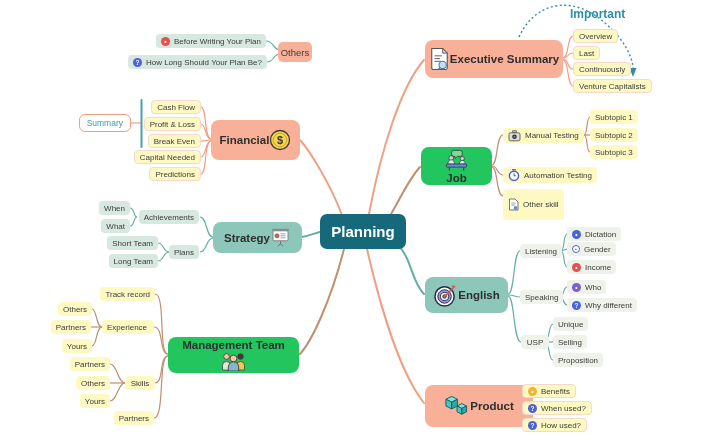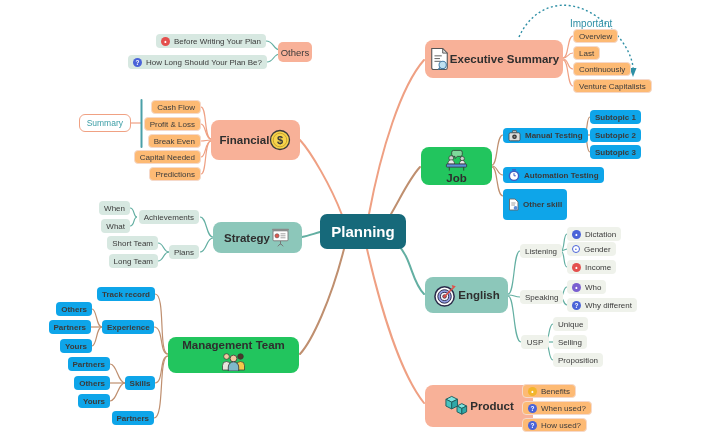--- a/index.html
+++ b/index.html
@@ -6,28 +6,28 @@
   #canvas{position:relative;width:710px;height:440px;background:#ffffff;overflow:hidden;
           font-family:"Liberation Sans",sans-serif;color:#3a3a3a;}
   svg.wires{position:absolute;left:0;top:0;pointer-events:none;}
   .node{position:absolute;white-space:nowrap;box-sizing:border-box;display:flex;align-items:center;}
   .main{border-radius:8px;font-weight:bold;font-size:11.5px;color:#2e2e2e;justify-content:center;gap:0;}
   .salmon{background:#F8B198;}
   .tan{background:#22c55e;flex-direction:column;}
   .tealbox{background:#8CC7BA;}
   .center-node{background:#16697A;color:#ffffff;font-size:15px;font-weight:bold;border-radius:7px;justify-content:center;}
   .child{font-size:8px;padding:2px 5px;border-radius:4px;color:#3b3b3b;gap:4px;height:14px;}
-  .cream{background:#0ea5e9;font-weight:bold;}
+  .cream{background:#fef9c3;}
   .green{background:#D7E8E1;}
   .engc{background:#EFF2EB;}
-  .plainlbl{background:#fdba74;border:1px solid #F5D9CB;}
+  .plainlbl{background:#fef9c3;border:1px solid #F5D9CB;}
   .others-node{background:#F8B198;border-radius:5px;font-size:9.5px;font-weight:500;justify-content:center;}
   .summary-box{background:#ffffff;border:1px solid #F0A183;color:#3C9EA6;font-size:8.5px;
                padding:3px 7px;border-radius:6px;}
-  .rel-label{position:absolute;font-size:10px;color:#2E8FA5;font-weight:400;margin-top:11px;}
+  .rel-label{position:absolute;font-size:12px;color:#2E8FA5;font-weight:700;}
   .mk{width:9px;height:9px;border-radius:50%;display:inline-flex;align-items:center;justify-content:center;
       font-size:6.5px;line-height:9px;color:#fff;font-weight:bold;flex:none;}
   .mk-red{background:#E4504E;}
   .mk-blue{background:#4A63D8;}
   .mk-purple{background:#7A5FD0;}
   .mk-yellow{background:#F2B52B;}
   .mk-ring{background:#fff;border:1.5px solid #4A63D8;color:#4A63D8;width:6px;height:6px;font-size:5px;}
   .icon{display:inline-flex;flex:none;align-items:center;}
 </style>
 </head>

